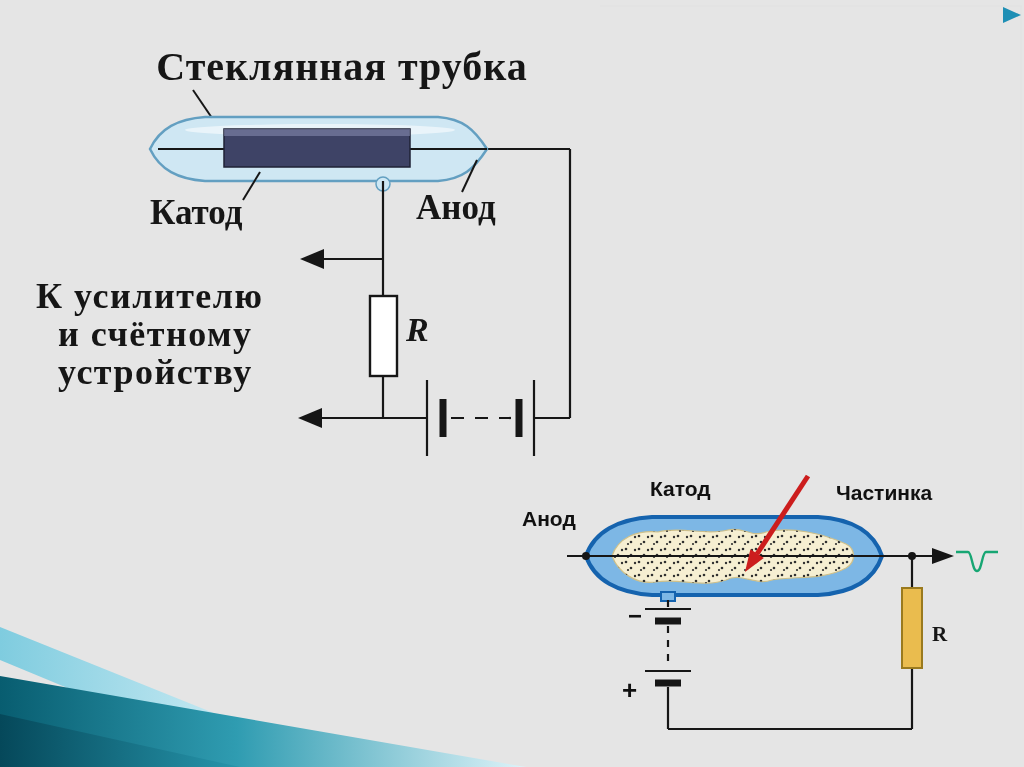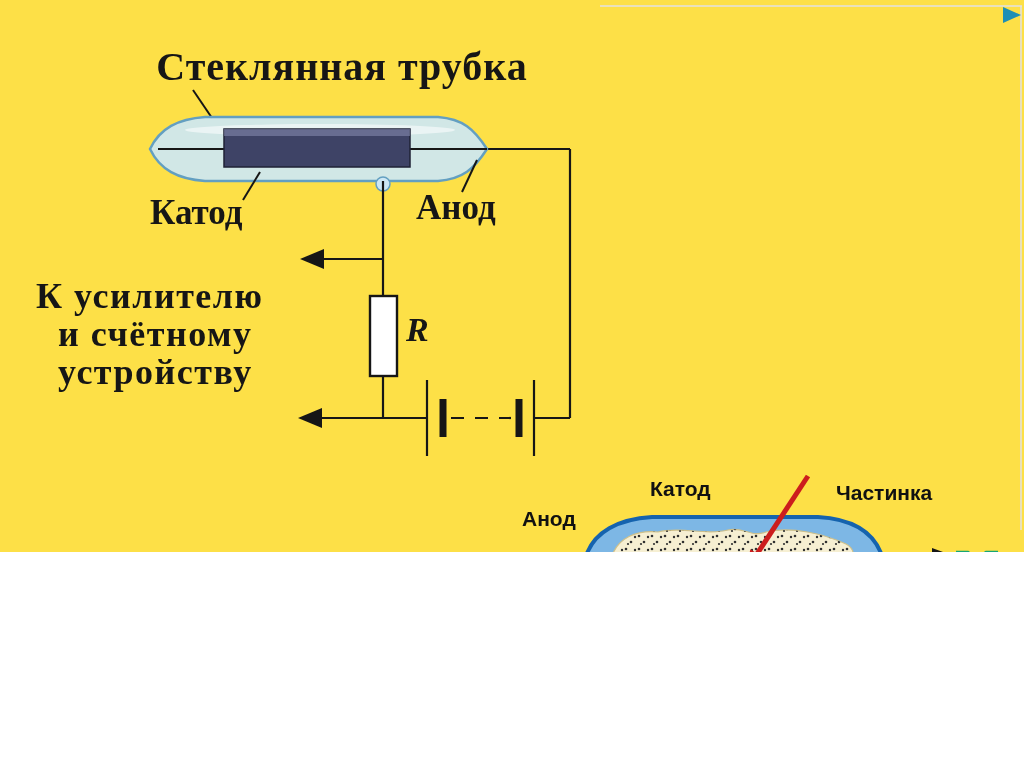--- a/index.html
+++ b/index.html
@@ -1,16 +1,16 @@
 <!DOCTYPE html>
 <html><head>
 <meta charset="utf-8">
 <style>
   html,body{margin:0;padding:0;background:#fff;}
-  #slide{position:relative;width:1024px;height:552px;background:#fde047;overflow:hidden;
+  #slide{position:relative;width:1024px;height:767px;background:#e5e5e5;overflow:hidden;
          font-family:"Liberation Sans",sans-serif;}
   svg{position:absolute;left:0;top:0;}
   .t-serif{font-family:"Liberation Serif",serif;font-weight:700;fill:#161616;}
   .t-serif-i{font-family:"Liberation Serif",serif;font-weight:700;font-style:italic;fill:#161616;}
   .t-sans{font-family:"Liberation Sans",sans-serif;font-weight:700;fill:#111111;}
   .wire{stroke:#161616;stroke-width:2.2;fill:none;}
   .wire-thick{stroke:#161616;stroke-width:7;fill:none;}
   .ptr{stroke:#161616;stroke-width:2;fill:none;}
 </style>
 </head>

